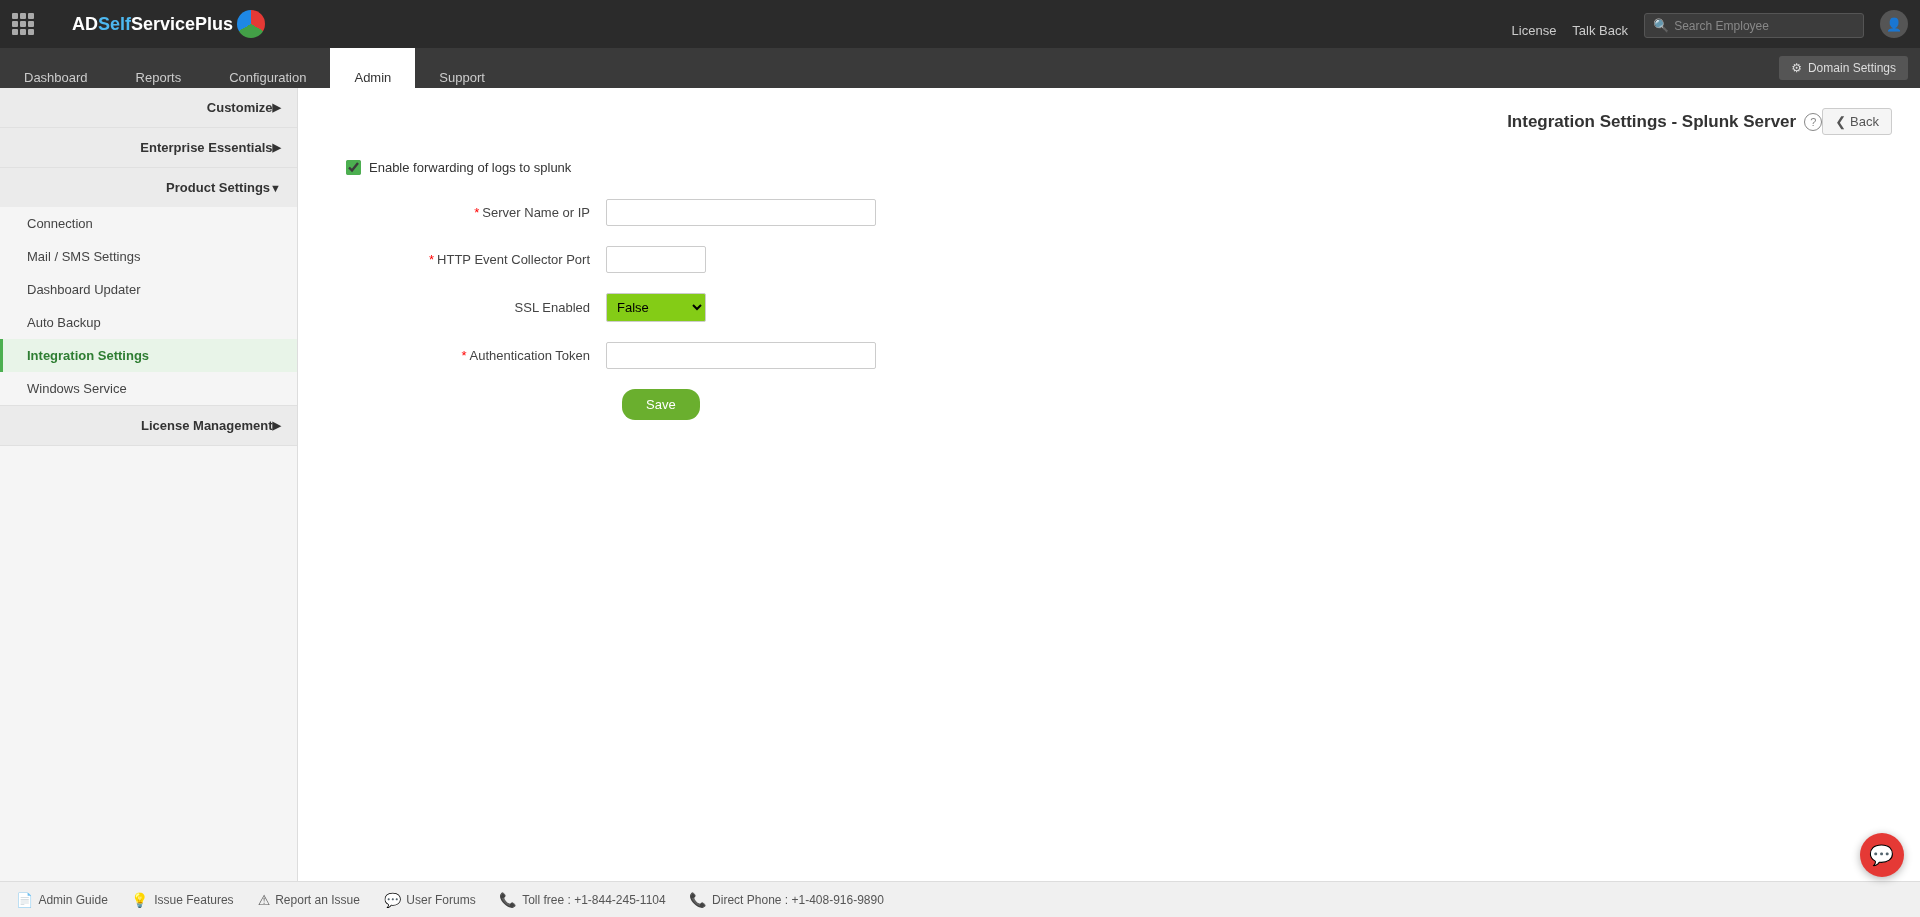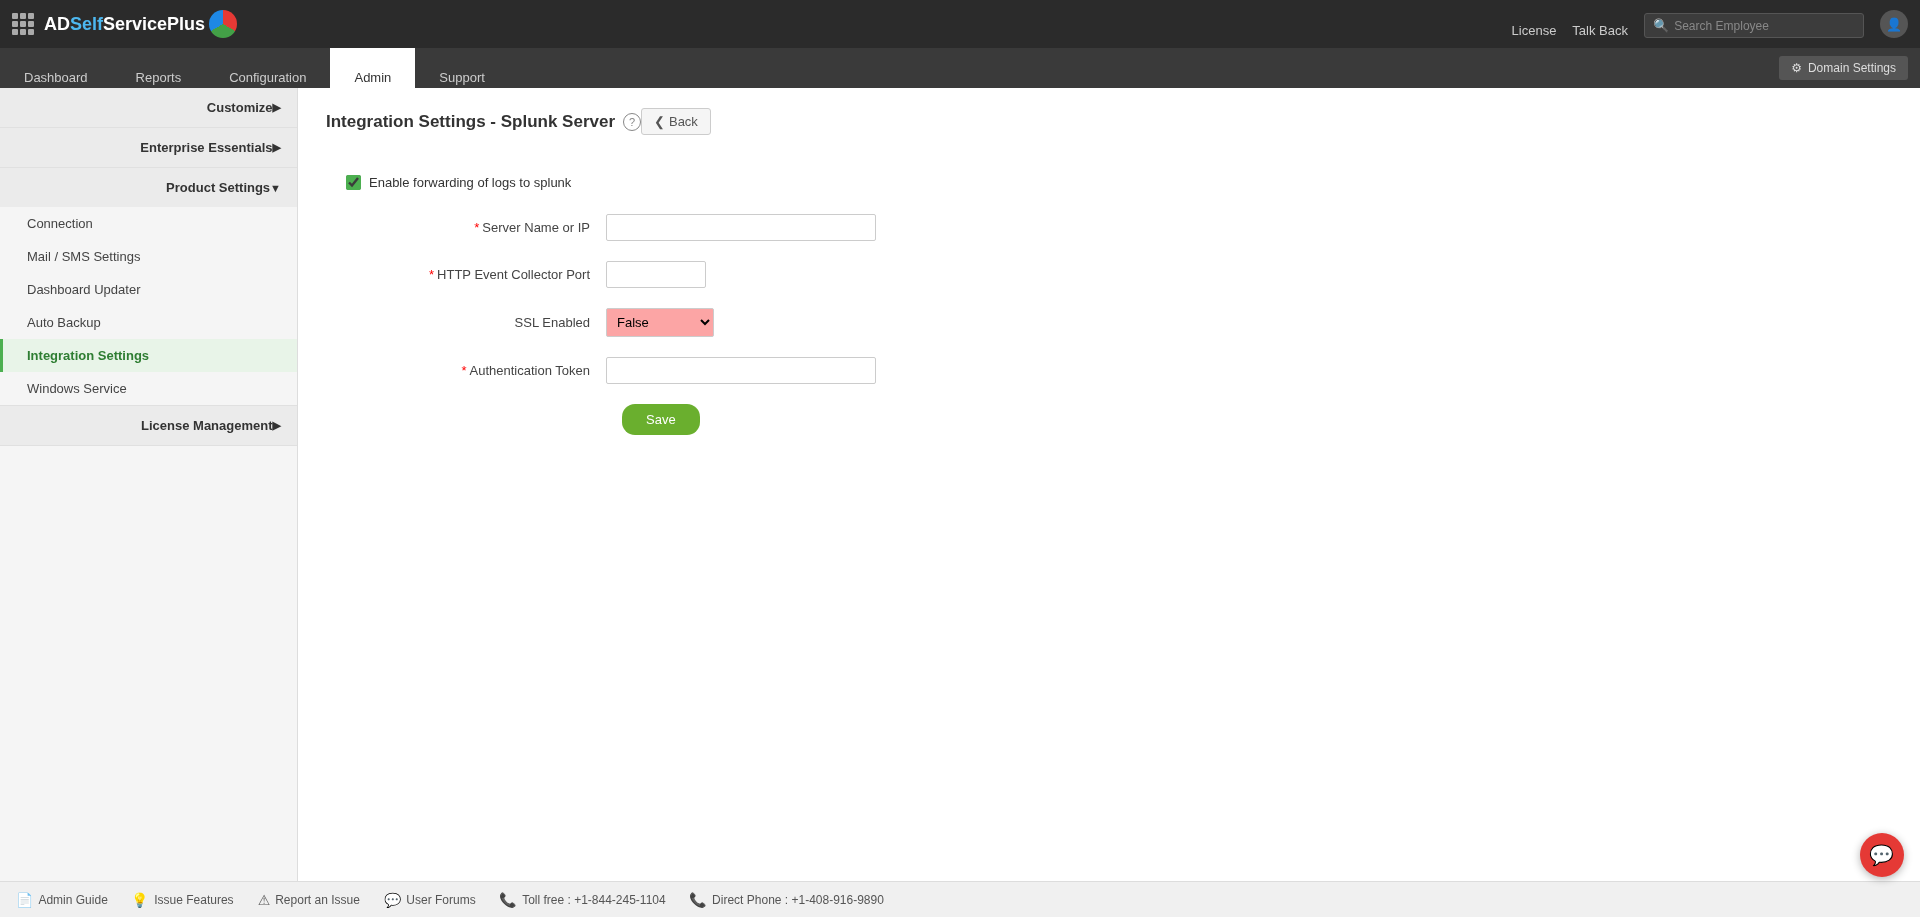--- a/index.html
+++ b/index.html
@@ -7,20 +7,21 @@
 
     
     .top-bar {
       background: #2b2b2b;
       color: #ccc;
       height: 48px;
       display: flex;
       align-items: center;
       padding: 0 12px;
       flex-shrink: 0;
+      gap: 28px;
     }
     .top-bar .grid-icon {
       display: grid;
       grid-template-columns: repeat(3, 6px);
       grid-gap: 2px;
       margin-right: 10px;
     }
     .top-bar .grid-icon span {
       width: 6px; height: 6px;
       background: #aaa;
@@ -178,22 +179,22 @@
       flex: 1;
       background: white;
       overflow-y: auto;
       padding: 20px 28px;
       position: relative;
     }
 
     .page-header {
       display: flex;
       align-items: center;
-      justify-content: flex-start;
-      margin-bottom: 40px;
+      justify-content: flex-end;
+      margin-bottom: 25px;
     }
     .page-title-row {
       display: flex;
       align-items: center;
       gap: 8px;
     }
     .page-title {
       font-size: 17px;
       font-weight: bold;
       color: #333;
@@ -261,24 +262,24 @@
       font-size: 13px;
       outline: none;
     }
     .input-long { width: 270px; }
     .input-short { width: 100px; }
     .ssl-select {
       border: 1px solid #ccc;
       border-radius: 2px;
       padding: 5px 6px;
       font-size: 13px;
-      background: #fca5a5;
+      background: #84cc16;
       cursor: pointer;
       outline: none;
-      width: 108px;
+      width: 100px;
     }
     .save-btn {
       background: #6aaf2e;
       color: white;
       border: none;
       padding: 8px 24px;
       border-radius: 13px;
       font-size: 13px;
       cursor: pointer;
       font-weight: normal;

